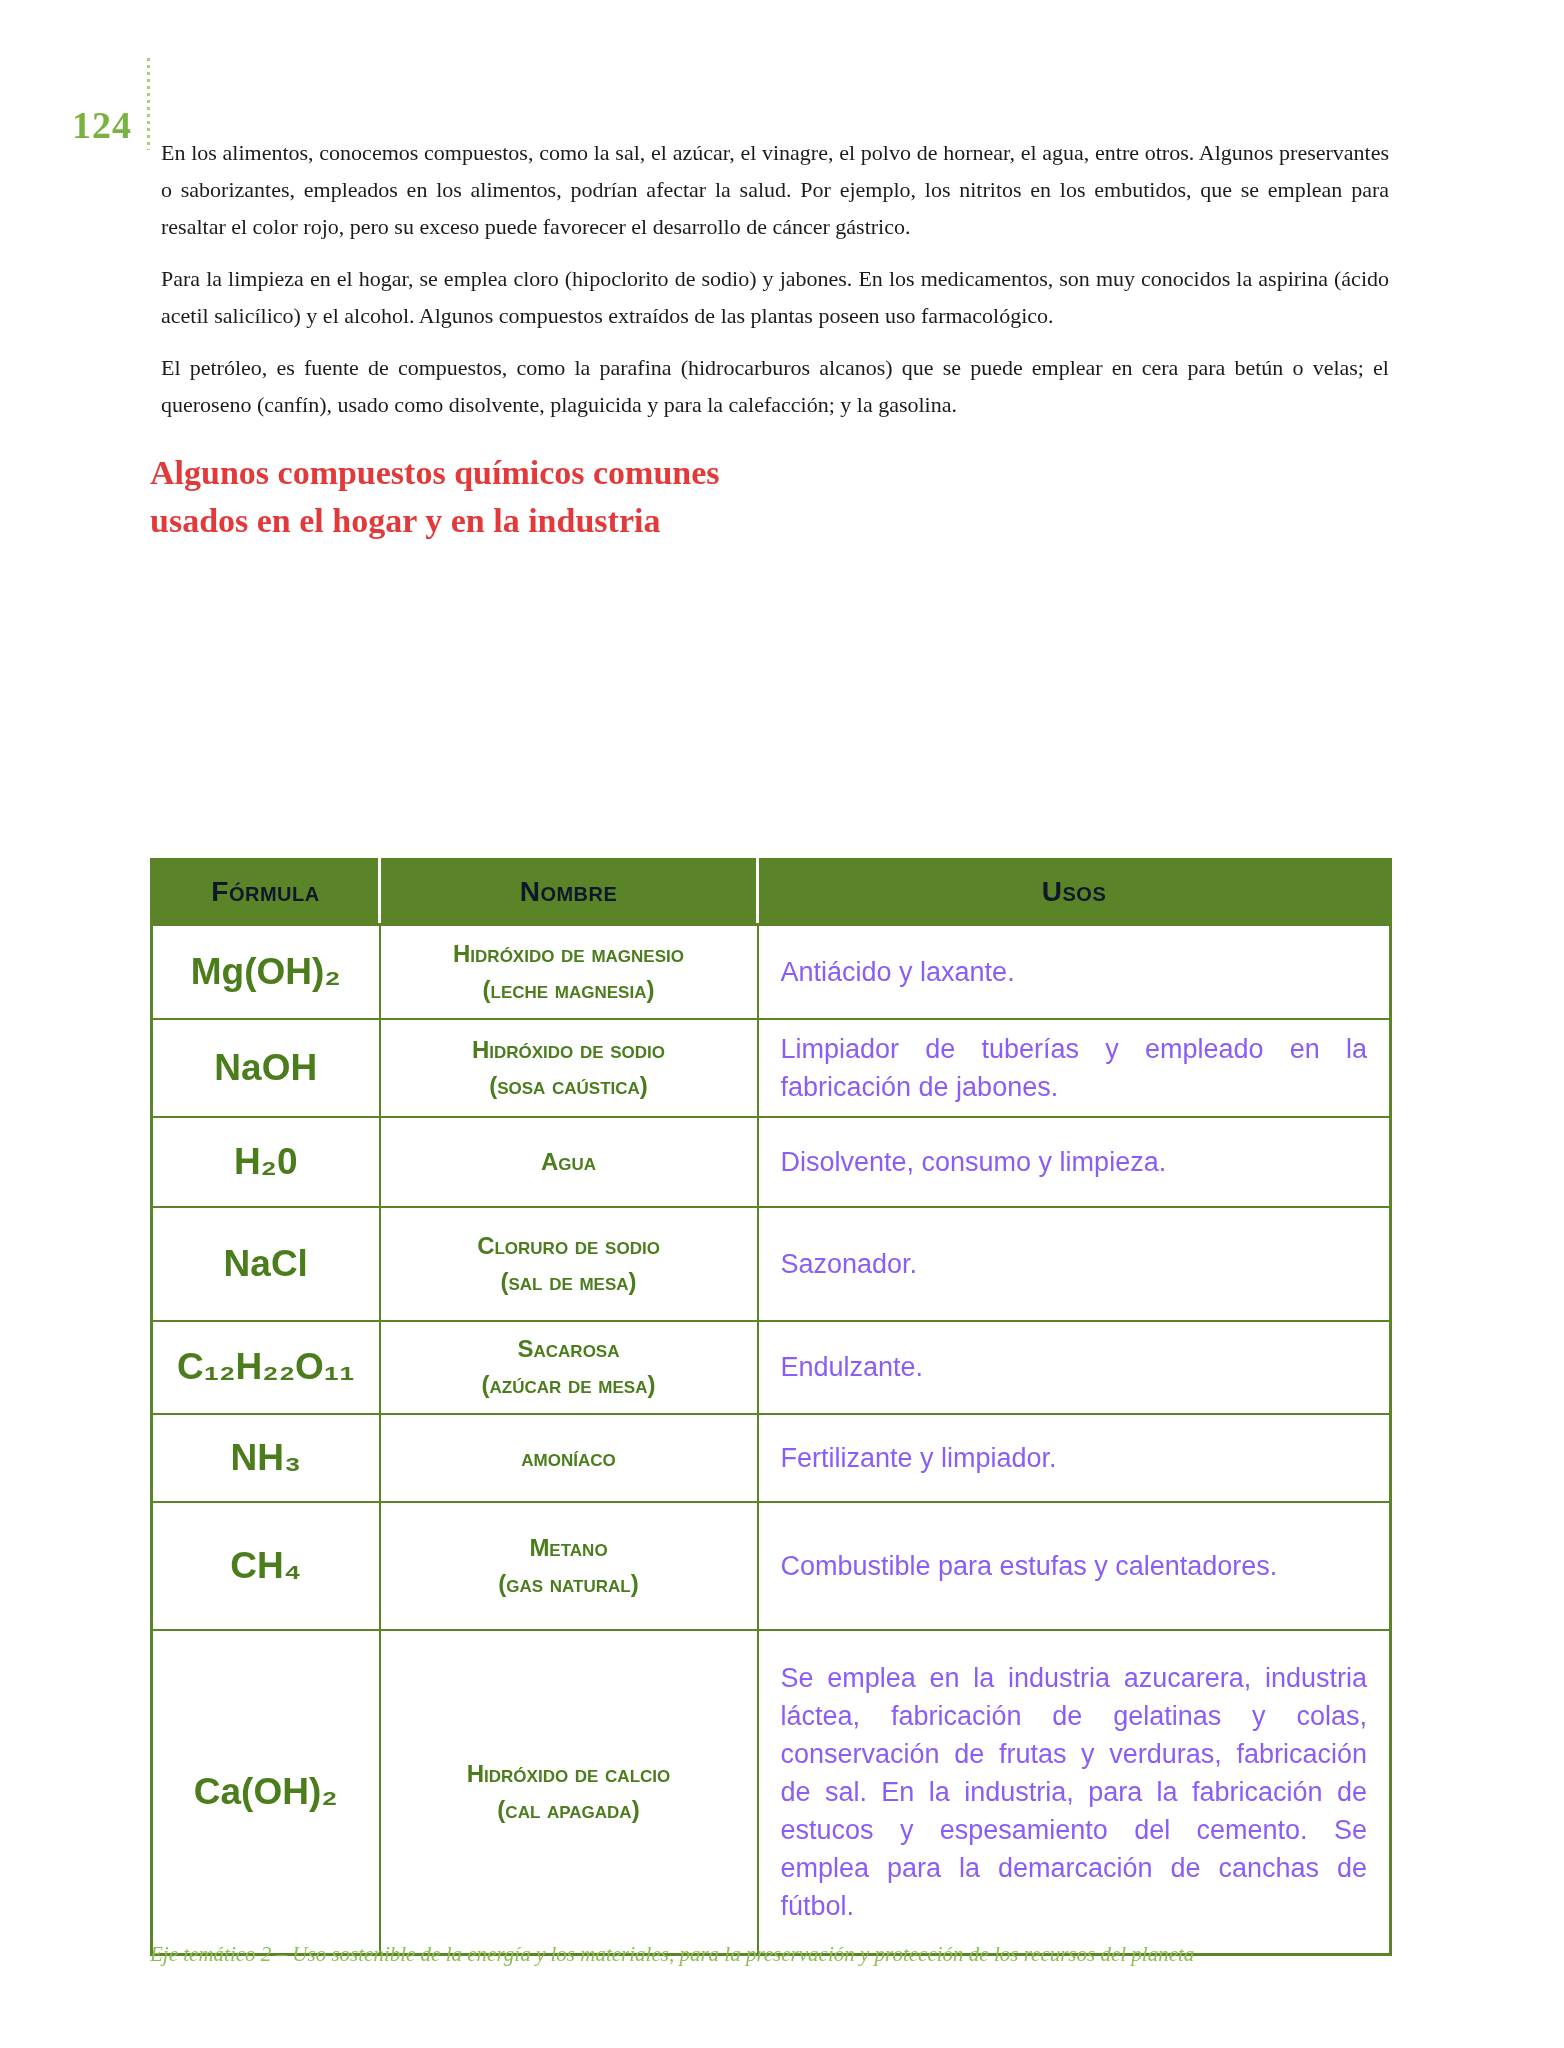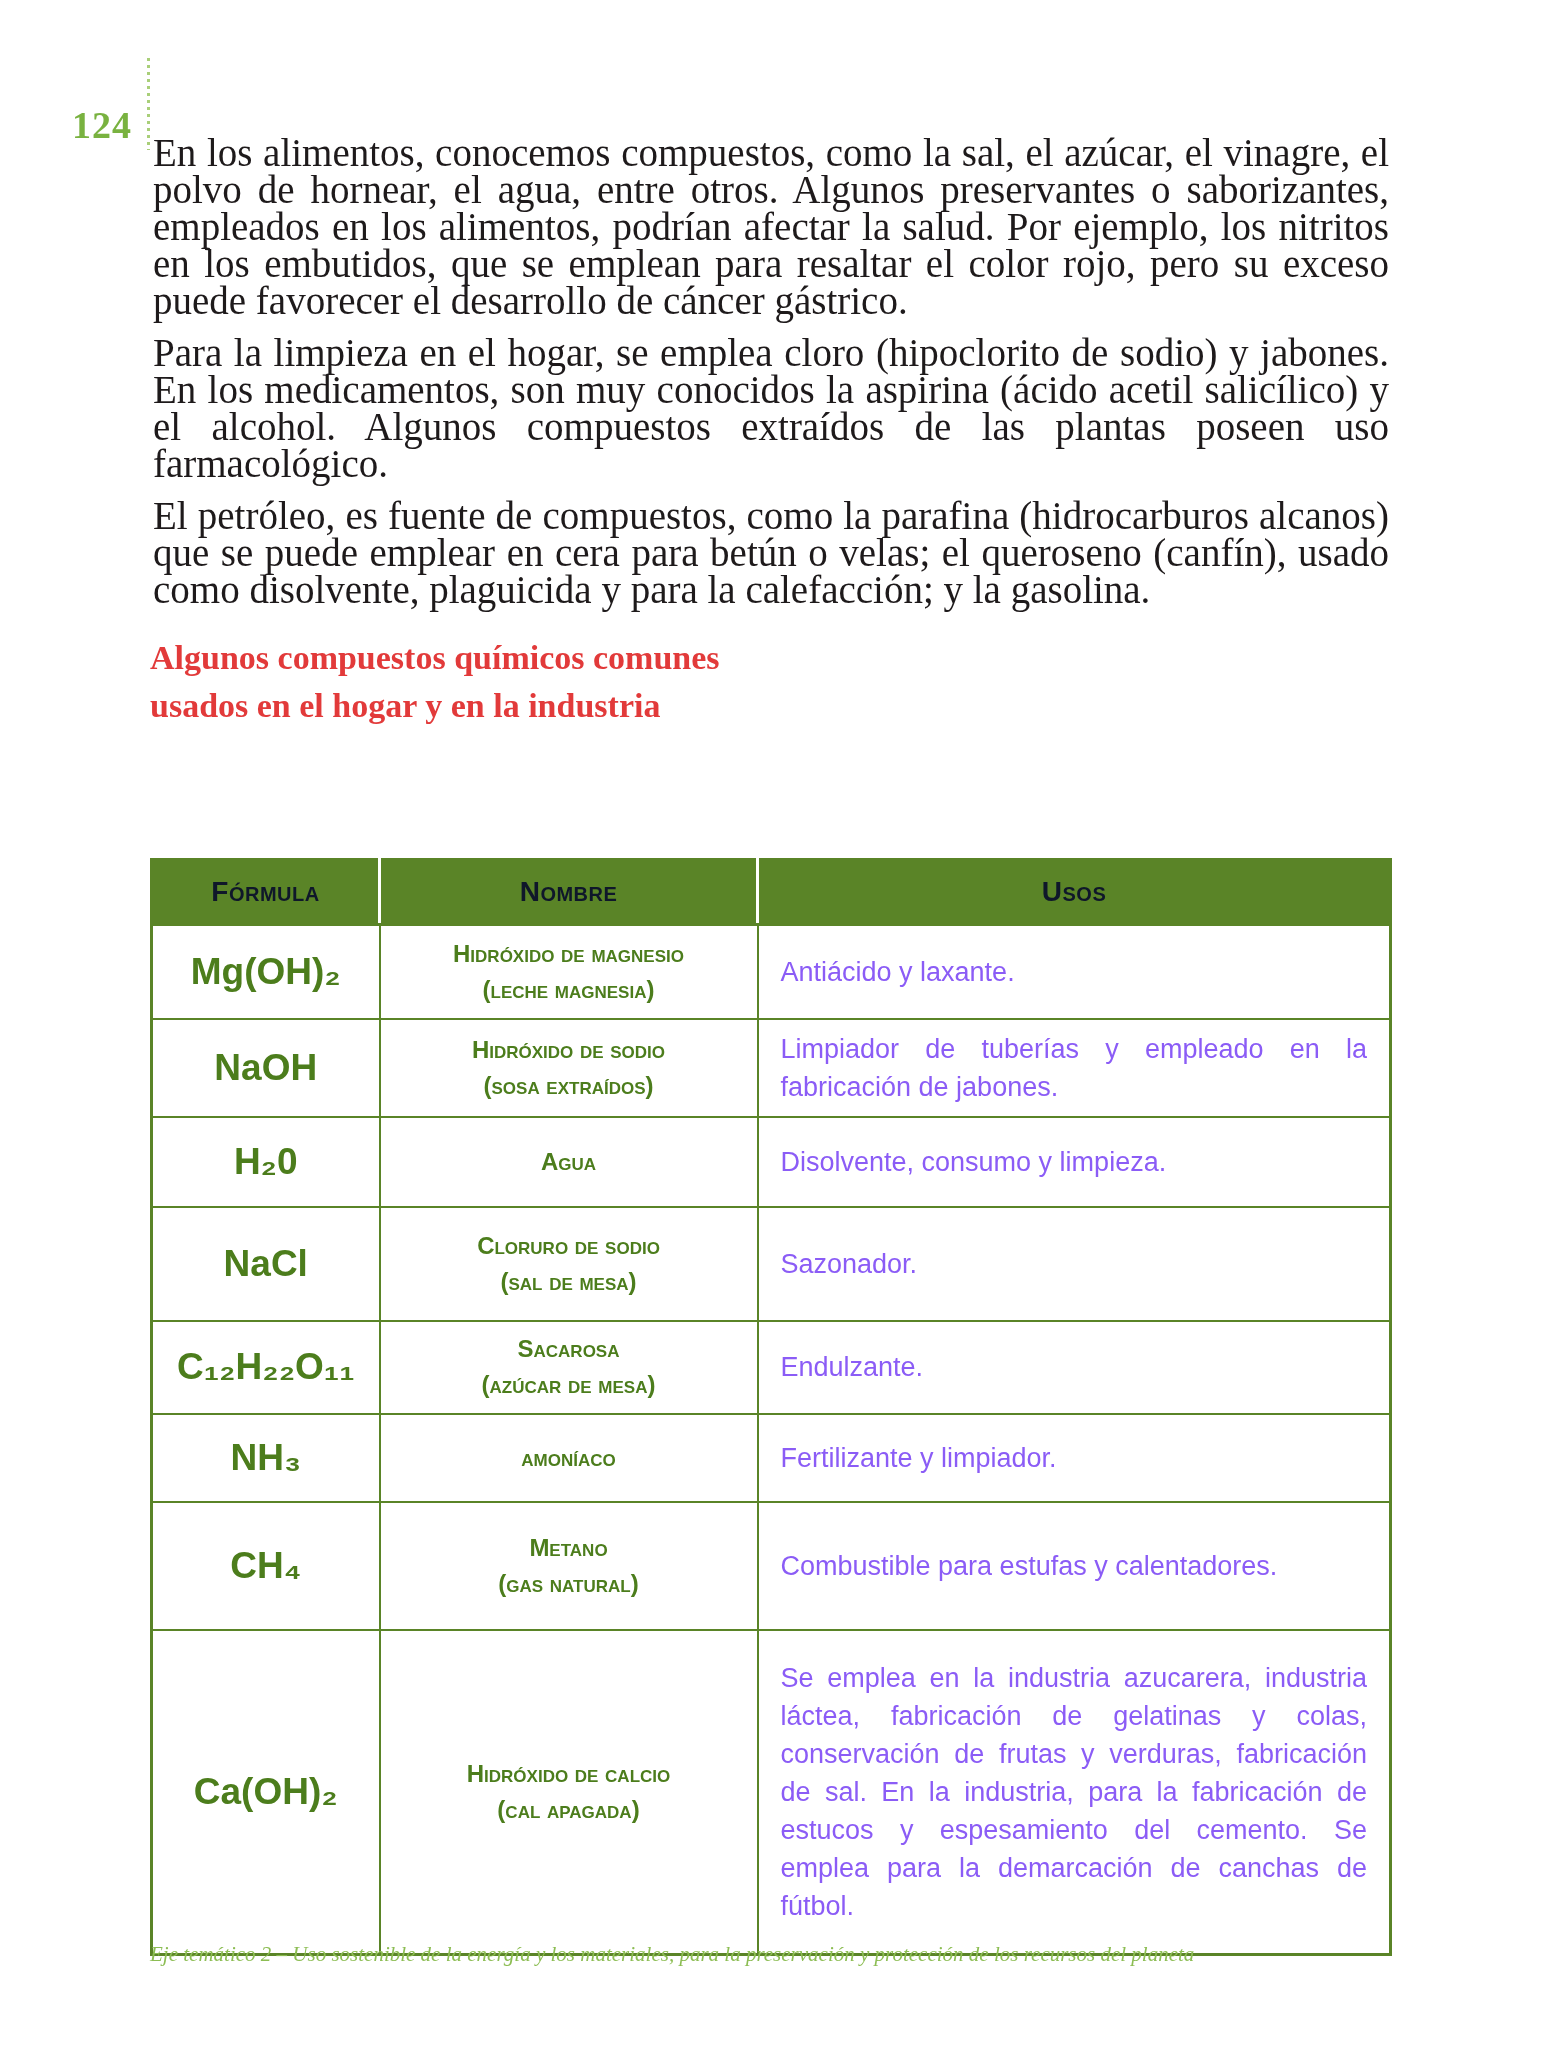--- a/index.html
+++ b/index.html
@@ -22,22 +22,22 @@
     position:absolute;left:147px;top:58px;
     width:3px;height:92px;
     background:repeating-linear-gradient(to bottom,#a9cf79 0px,#a9cf79 3px,transparent 3px,transparent 7px);
   }
   
   .content{
     position:absolute;left:150px;top:134px;width:1239px;
     color:#1e1a1b;
   }
   .content p{
-    margin:0 0 15px 3px;
-    font-size:39px;line-height:37px;
+    margin:0 0 15px 11px;
+    font-size:22px;line-height:37px;
     text-align:justify;
   }
   .section-title{
     margin-top:26px;
     color:#e23a3a;font-weight:bold;
     font-size:34px;line-height:48px;
   }
   .section-title span{display:block;}
   
   .compound-table{
@@ -131,21 +131,21 @@
         <td class="name-cell">
             <span>Hidróxido de magnesio</span>
             <span>(leche magnesia)</span>
           </td>
         <td class="uses-cell">Antiácido y laxante.</td>
       </tr>
       <tr>
         <td class="formula-cell">NaOH</td>
         <td class="name-cell">
             <span>Hidróxido de sodio</span>
-            <span>(sosa extraídos)</span>
+            <span>(sosa caústica)</span>
           </td>
         <td class="uses-cell">Limpiador de tuberías y empleado en la fabricación de jabones.</td>
       </tr>
       <tr>
         <td class="formula-cell">H₂0</td>
         <td class="name-cell">
             <span>Agua</span>
           </td>
         <td class="uses-cell">Disolvente, consumo y limpieza.</td>
       </tr>

